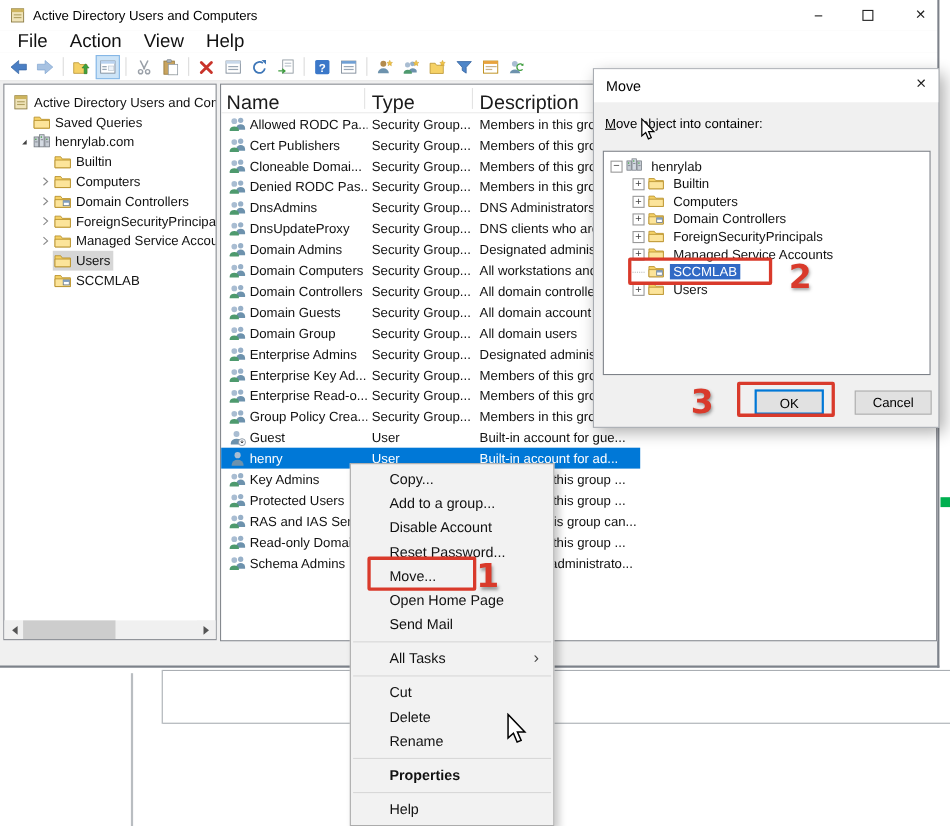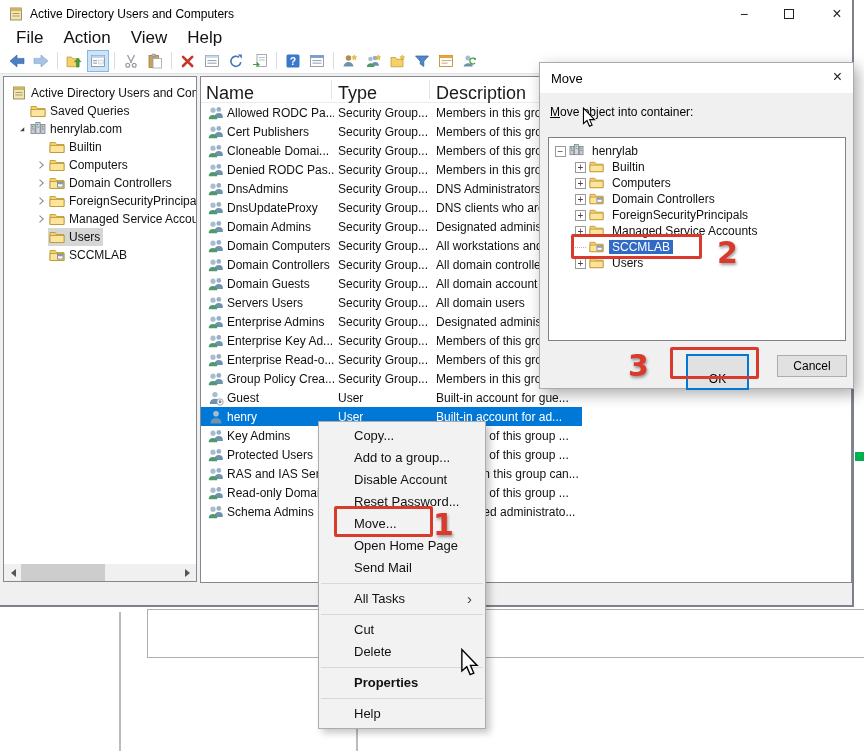--- a/index.html
+++ b/index.html
@@ -70,21 +70,21 @@
   .hdiv.d2{left:228px;}
   .lrows{font-size:12px;}
   .lrow{display:flex;align-items:center;height:19px;width:381px;padding-left:7px;white-space:nowrap;}
   .lrow .icon16{flex:none;margin-right:3px;}
   .cname{width:107px;overflow:hidden;flex:none;}
   .ctype{width:98px;padding-left:4px;overflow:hidden;flex:none;}
   .cdesc{width:150px;padding-left:4px;overflow:hidden;flex:none;}
   .lrow.rowsel{background:var(--sel-blue,#0078d7);color:#fff;}
 
   
-  .ctxmenu{position:absolute;left:318px;top:421px;width:168px;background:#f2f2f2;
+  .ctxmenu{position:absolute;left:318px;top:421px;width:186px;background:#f2f2f2;
            border:1px solid #acacac;box-shadow:4px 4px 7px rgba(0,0,0,.22);
            padding:3px 0;z-index:30;font-size:13px;color:#111;}
   .mitem{height:22px;line-height:22px;padding-left:35px;position:relative;white-space:nowrap;}
   .mitem.bold{font-weight:700;}
   .mitem .sub{position:absolute;right:13px;top:0;font-size:15px;color:#444;}
   .msep{height:1px;background:#d8d8d8;margin:4px 2px;}
 
   
   .dialog{position:absolute;left:539px;top:62px;width:315px;height:327px;background:#f0f0f0;
           border:1px solid #a8acb2;box-shadow:4px 5px 14px rgba(0,0,0,.33);z-index:40;}
@@ -99,21 +99,21 @@
   .pm{display:inline-flex;width:11px;height:11px;border:1px solid #999;background:#fff;
       font-size:10px;line-height:9px;align-items:center;justify-content:center;color:#444;
       flex:none;}
   .dots{display:inline-block;width:11px;height:11px;flex:none;position:relative;}
   .dots::before{content:'';position:absolute;left:0;right:0;top:5px;border-top:1px dotted #b5b5b5;}
   .drow .icon16{margin:0 4px 0 3px;flex:none;}
   .dtree .icon16 svg{width:15px;height:15px;}
   .dlabel{padding:0 3px;}
   .dlabel.dsel{background:var(--tree-sel,#316ac5);color:#fff;}
   .okbtn{position:absolute;left:146px;top:291px;width:63px;height:23px;background:#e1e1e1;
-         border:2px solid var(--sel-blue,#0078d7);font-size:12px;font-family:inherit;color:#000;padding:16px;}
+         border:2px solid var(--sel-blue,#0078d7);font-size:12px;font-family:inherit;color:#000;padding:4px;}
   .cancelbtn{position:absolute;left:237px;top:292px;width:70px;height:22px;background:#e1e1e1;
          border:1px solid #adadad;font-size:12px;font-family:inherit;color:#000;padding:0;}
 
   
   .rbox{position:absolute;border:3px solid var(--ann-red,#d93a2b);z-index:50;border-radius:2px;}
   #rb-move{left:334px;top:506px;width:99px;height:31px;}
   #rb-sccm{left:571px;top:234px;width:131px;height:25px;}
   #rb-ok{left:670px;top:347px;width:89px;height:32px;}
   .stepnum{position:absolute;z-index:51;font-size:30px;font-weight:700;line-height:1;
            color:var(--ann-red,#e24b38);text-shadow:1px 2px 3px rgba(40,40,40,.45);
@@ -640,21 +640,21 @@
           </div>
           <div class="lrow">
             <span class="icon16">
               <svg viewBox="0 0 16 16">
                 <circle cx="10.8" cy="4.4" r="2.4" fill="#97b0c8"></circle>
                 <path d="M6.8 11.5a4 3.6 0 0 1 8 0V13h-8z" fill="#6d92ad"></path>
                 <circle cx="5" cy="5.2" r="2.6" fill="#a9bdd2"></circle>
                 <path d="M0.8 13a4.3 3.8 0 0 1 8.4 0v1.2H0.8z" fill="#4e9a6e"></path>
               </svg>
             </span>
-            <span class="cname">Servers Users</span>
+            <span class="cname">Domain Group</span>
             <span class="ctype">Security Group...</span>
             <span class="cdesc">All domain users</span>
           </div>
           <div class="lrow">
             <span class="icon16">
               <svg viewBox="0 0 16 16">
                 <circle cx="10.8" cy="4.4" r="2.4" fill="#97b0c8"></circle>
                 <path d="M6.8 11.5a4 3.6 0 0 1 8 0V13h-8z" fill="#6d92ad"></path>
                 <circle cx="5" cy="5.2" r="2.6" fill="#a9bdd2"></circle>
                 <path d="M0.8 13a4.3 3.8 0 0 1 8.4 0v1.2H0.8z" fill="#4e9a6e"></path>
@@ -802,20 +802,21 @@
       <div class="mitem">Disable Account</div>
       <div class="mitem">Reset Password...</div>
       <div class="mitem">Move...</div>
       <div class="mitem">Open Home Page</div>
       <div class="mitem">Send Mail</div>
       <div class="msep"></div>
       <div class="mitem">All Tasks<span class="sub">›</span></div>
       <div class="msep"></div>
       <div class="mitem">Cut</div>
       <div class="mitem">Delete</div>
+      <div class="mitem">Rename</div>
       <div class="msep"></div>
       <div class="mitem bold">Properties</div>
       <div class="msep"></div>
       <div class="mitem">Help</div>
     </div>
 
   <div class="dialog">
     <div class="dtitle">
       <span class="dtext">Move</span>
       <span class="dclose">×</span>

